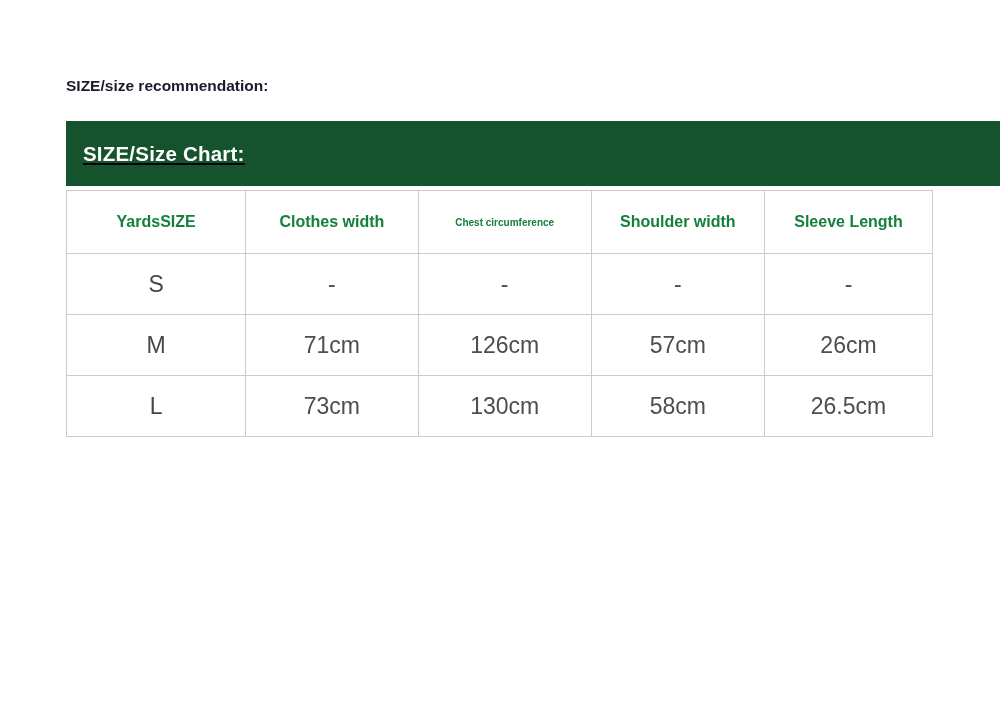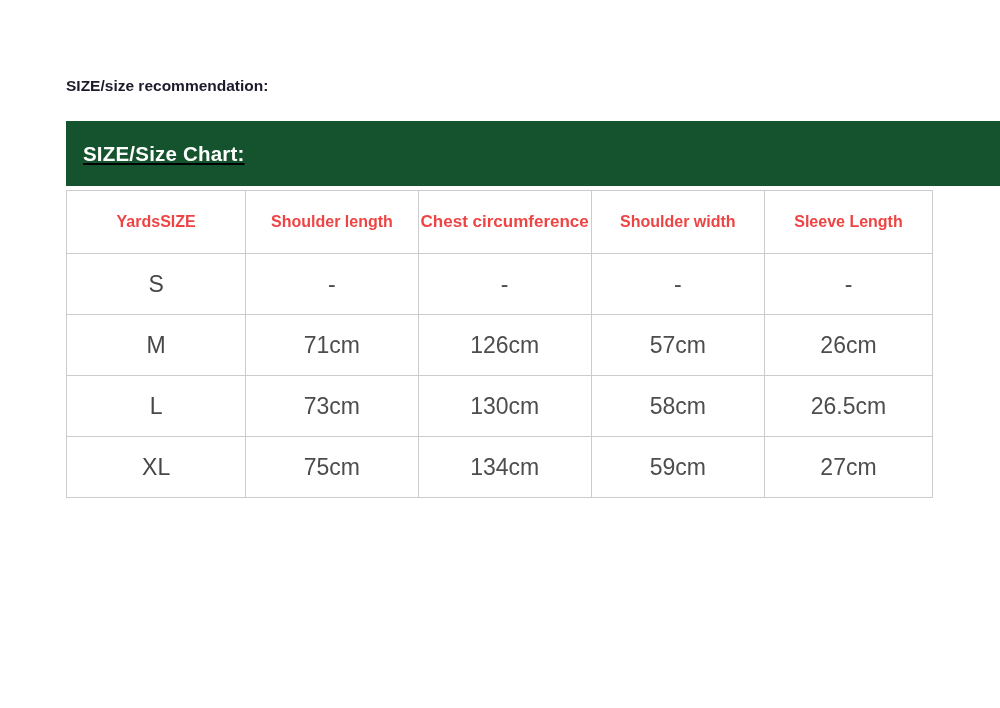--- a/index.html
+++ b/index.html
@@ -59,24 +59,24 @@
     border: 1px solid #cccccc;
     text-align: center;
     vertical-align: middle;
     padding: 0;
     background: #ffffff;
   }
   .size-table thead th {
     height: 63px;
     font-size: 16px;
     font-weight: bold;
-    color: #ef4444;
+    color: #15803d;
   }
   .size-table thead th.small {
-    font-size: 17px;
+    font-size: 10px;
   }
   .size-table tbody td {
     height: 61px;
     font-size: 23px;
     font-weight: normal;
     color: #4d4d4d;
   }
   .size-table tbody td.size-col {
     font-size: 23px;
     color: #474747;
@@ -100,21 +100,21 @@
     <colgroup>
       <col class="c1">
         <col class="c2">
         <col class="c3">
         <col class="c4">
         <col class="c5">
     </colgroup>
     <thead>
       <tr>
         <th>YardsSIZE</th>
-        <th>Shoulder length</th>
+        <th>Clothes width</th>
         <th class="small">Chest circumference</th>
         <th>Shoulder width</th>
         <th>Sleeve Length</th>
       </tr>
     </thead>
     <tbody>
       <tr>
         <td class="size-col">S</td>
         <td>-</td>
         <td>-</td>
@@ -128,23 +128,16 @@
         <td>57cm</td>
         <td>26cm</td>
       </tr>
       <tr>
         <td class="size-col">L</td>
         <td>73cm</td>
         <td>130cm</td>
         <td>58cm</td>
         <td>26.5cm</td>
       </tr>
-      <tr>
-        <td class="size-col">XL</td>
-        <td>75cm</td>
-        <td>134cm</td>
-        <td>59cm</td>
-        <td>27cm</td>
-      </tr>
     </tbody>
   </table>
 
 </div>
 
 </body></html>

